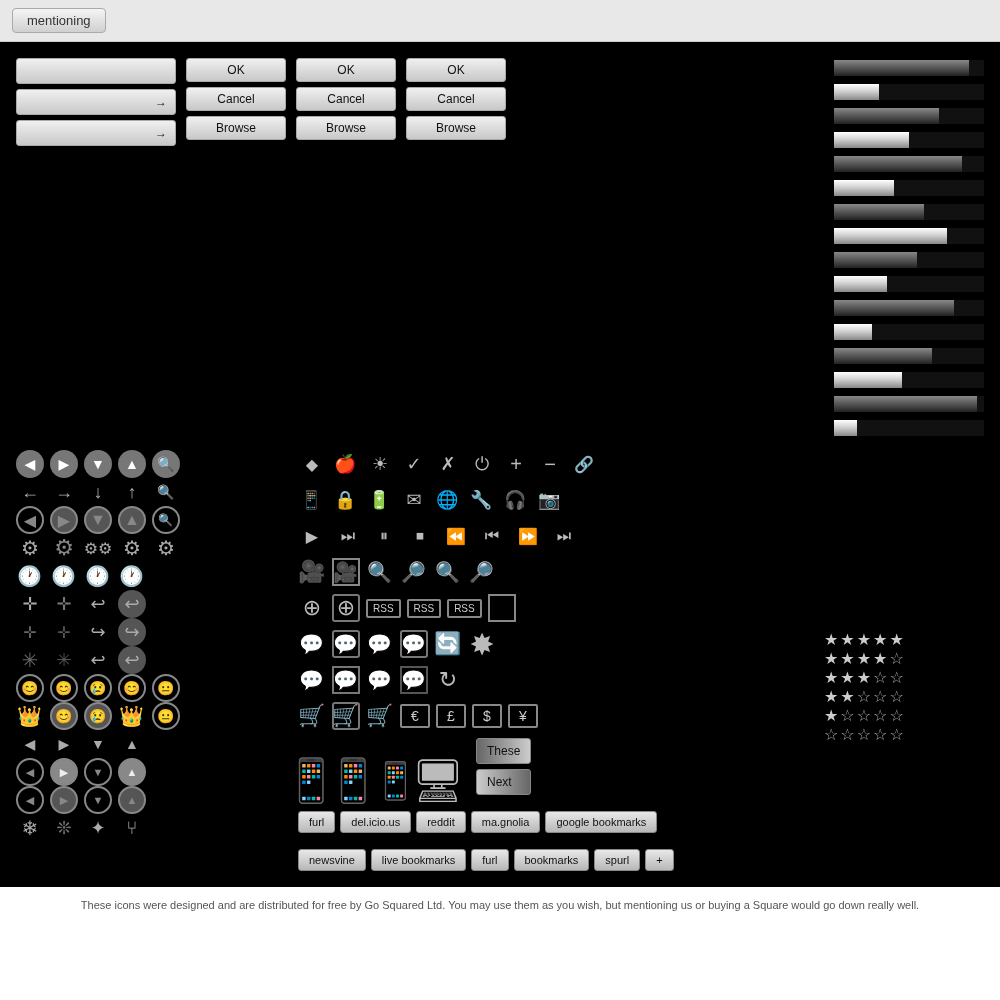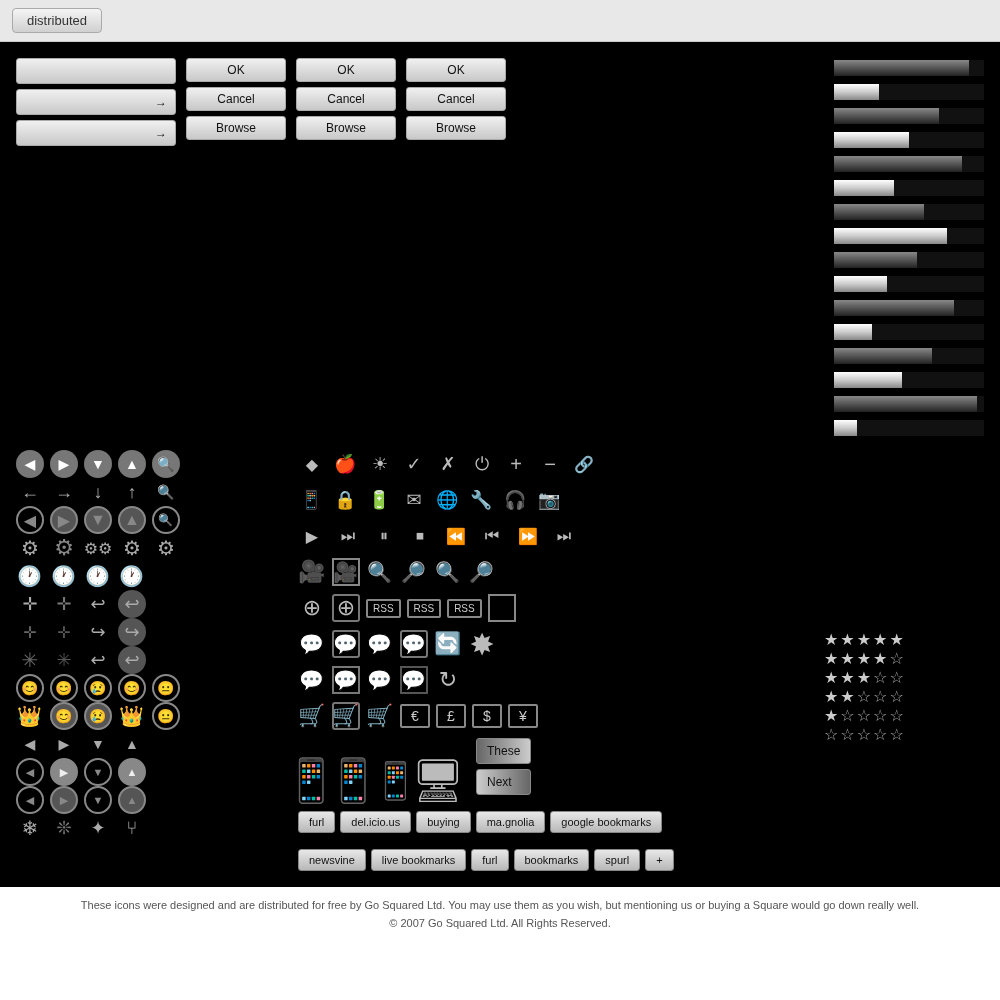--- a/index.html
+++ b/index.html
@@ -221,21 +221,21 @@
       padding: 2px 6px;
       border-radius: 2px;
       width: 30px;
       text-align: center;
     }
   </style>
 </head>
 <body>
 
 <div id="top-bar">
-  <button class="app-button">distributed</button>
+  <button class="app-button">mentioning</button>
 </div>
 
 <div id="main-area">
 
   <div class="top-section">
 
     <div class="buttons-group">
 
       <div class="btn-col">
         <button class="ui-btn ui-btn-wide" style="min-width:160px;">&nbsp;</button>
@@ -514,21 +514,21 @@
 
         <div style="display:flex; flex-direction:column; gap:5px; margin-left: 10px;">
           <button class="nav-btn-back">These</button>
           <button class="nav-btn-next">Next</button>
         </div>
       </div>
 
       <div class="social-buttons">
         <button class="social-btn">furl</button>
         <button class="social-btn">del.icio.us</button>
-        <button class="social-btn">buying</button>
+        <button class="social-btn">reddit</button>
         <button class="social-btn">ma.gnolia</button>
         <button class="social-btn">google bookmarks</button>
       </div>
 
       <div class="social-buttons">
         <button class="social-btn">newsvine</button>
         <button class="social-btn">live bookmarks</button>
         <button class="social-btn">furl</button>
         <button class="social-btn">bookmarks</button>
         <button class="social-btn">spurl</button>
@@ -583,14 +583,13 @@
           <span class="star">☆</span>
         </div>
       </div>
     </div>
   </div>
 
 </div>
 
 <div id="footer">
   <p>These icons were designed and are distributed for free by Go Squared Ltd. You may use them as you wish, but mentioning us or buying a Square would go down really well.</p>
-  <p>© 2007 Go Squared Ltd. All Rights Reserved.</p>
 </div>
 
 </body></html>

